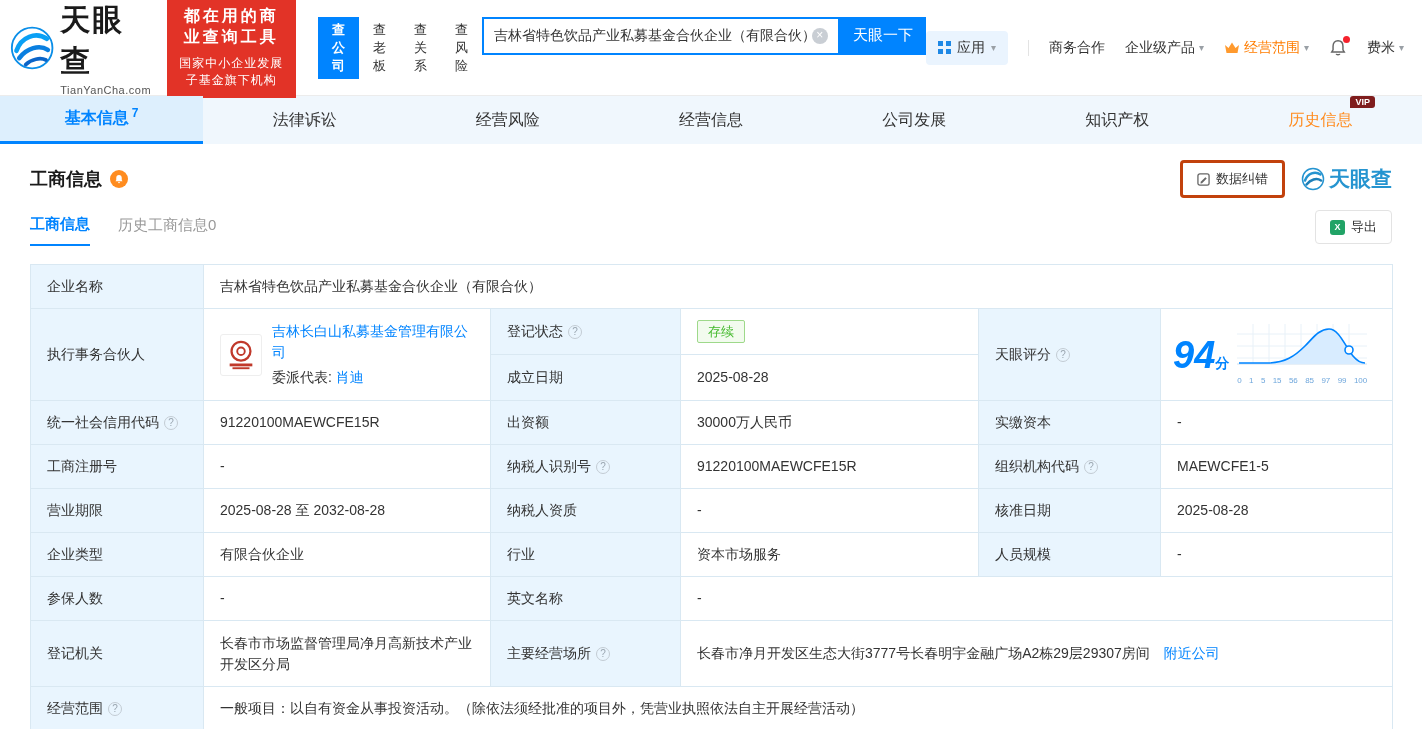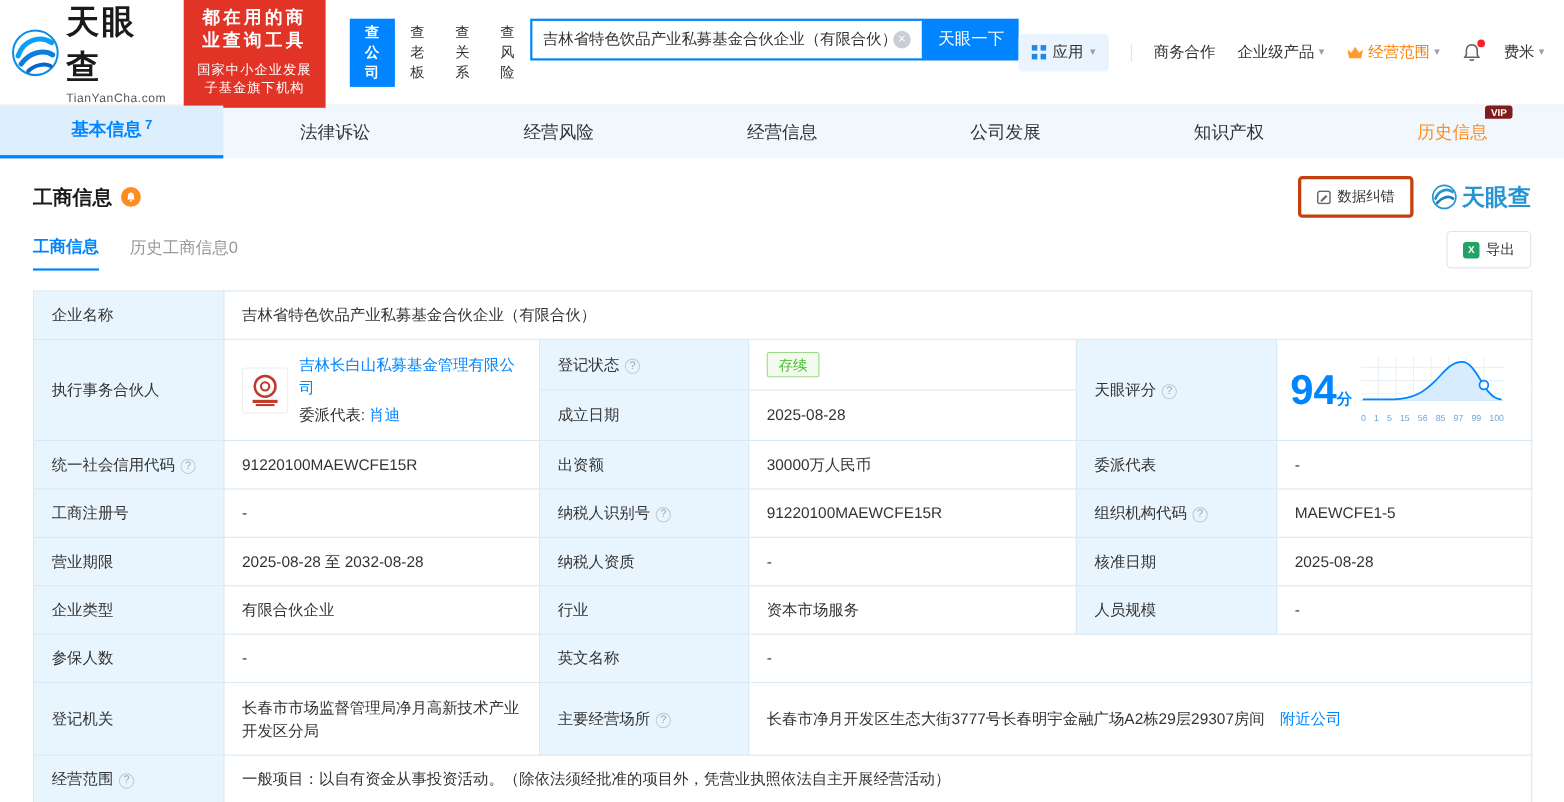--- a/index.html
+++ b/index.html
@@ -68,21 +68,21 @@
   table.biz { margin:14px 30px 0; width:1362px; border-collapse:collapse; table-layout:fixed; }
   table.biz td { border:1px solid #d9e8f2; padding:6px 16px; font-size:14px; line-height:1.5; color:#333; vertical-align:middle; word-break:break-all; }
   td.lbl { background:#e9f5fe; color:#555; }
   tr.h44 { height:44px; } tr.h46 { height:46px; } tr.h66 { height:66px; }
   .help { display:inline-flex; width:14px; height:14px; border-radius:50%; border:1px solid #c3ccd4; color:#9aa6b0; font-size:10px; align-items:center; justify-content:center; margin-left:5px; transform:translateY(-1px); cursor:pointer; }
   .badge-green { display:inline-block; background:#f2fbee; border:1px solid #9ed98a; color:#46ba2f; font-size:13px; padding:1px 10px; border-radius:2px; }
   .partner { display:flex; align-items:center; gap:10px;justify-content:flex-end; }
   .plogo { width:42px; height:42px; border:1px solid #eee; border-radius:3px; display:flex; align-items:center; justify-content:center; flex:0 0 42px; background:#fff; }
   .rep-line { margin-top:4px; color:#333; }
   .score-cell { display:flex; align-items:center; gap:8px; }
-  .score-num { font-size:38px; font-weight:bold; color:#0084ff; line-height:1; }
+  .score-num { font-size:38px; font-weight:bold; font-style:italic; color:#0084ff; line-height:1; }
   .score-unit { font-size:14px; color:#0084ff; font-weight:bold; }
   .score-chart { width:130px; }
   .score-axis { display:flex; justify-content:space-between; font-size:8px; color:#6fa7dc; margin-top:1px; }
 </style>
 </head>
 <body>
 
 <header class="topbar">
   <div class="logo">
     <svg width="46" height="46" viewBox="0 0 48 48">
@@ -301,21 +301,21 @@
   <tr class="h46">
     <td class="lbl"><span>成立日期</span></td>
     <td><span>2025-08-28</span></td>
   </tr>
 
   <tr class="h44">
     <td class="lbl"><span>统一社会信用代码</span><span class="help">?</span></td>
     <td><span>91220100MAEWCFE15R</span></td>
     <td class="lbl"><span>出资额</span></td>
     <td><span>30000万人民币</span></td>
-    <td class="lbl"><span>委派代表</span></td>
+    <td class="lbl"><span>实缴资本</span></td>
     <td><span>-</span></td>
   </tr>
 
   <tr class="h44">
     <td class="lbl"><span>工商注册号</span></td>
     <td><span>-</span></td>
     <td class="lbl"><span>纳税人识别号</span><span class="help">?</span></td>
     <td><span>91220100MAEWCFE15R</span></td>
     <td class="lbl"><span>组织机构代码</span><span class="help">?</span></td>
     <td><span>MAEWCFE1-5</span></td>

